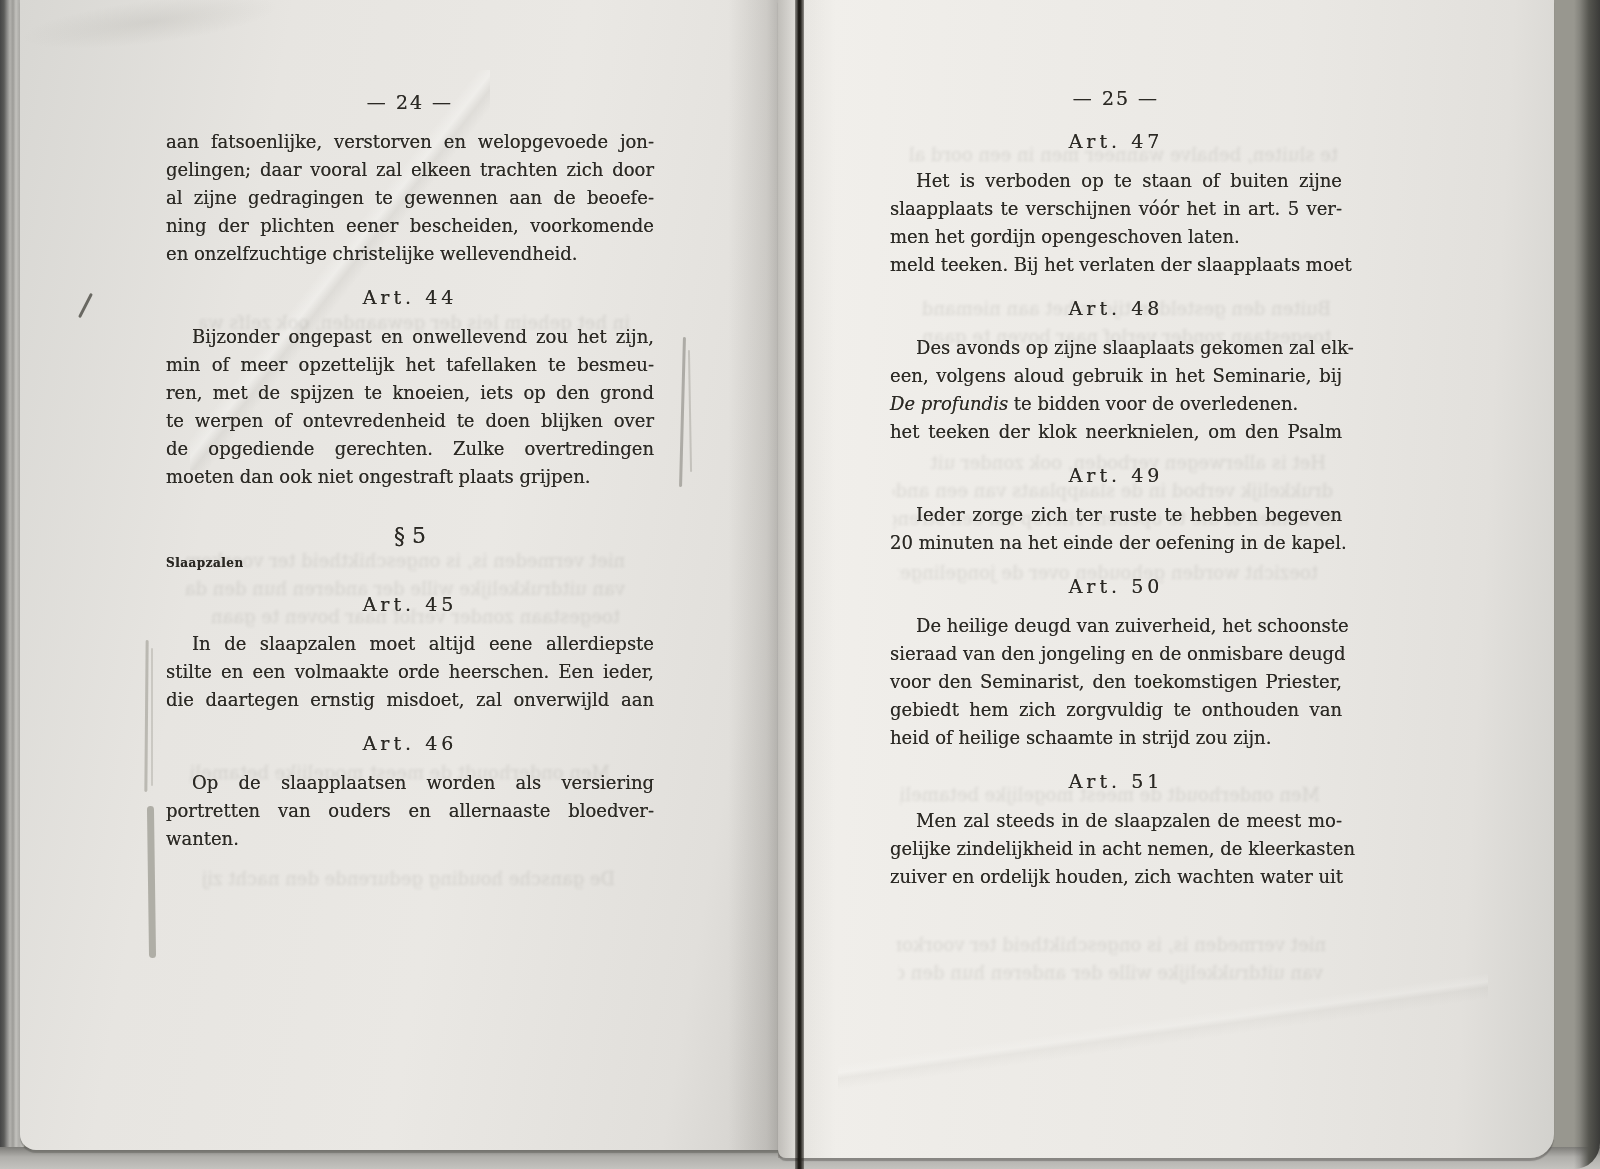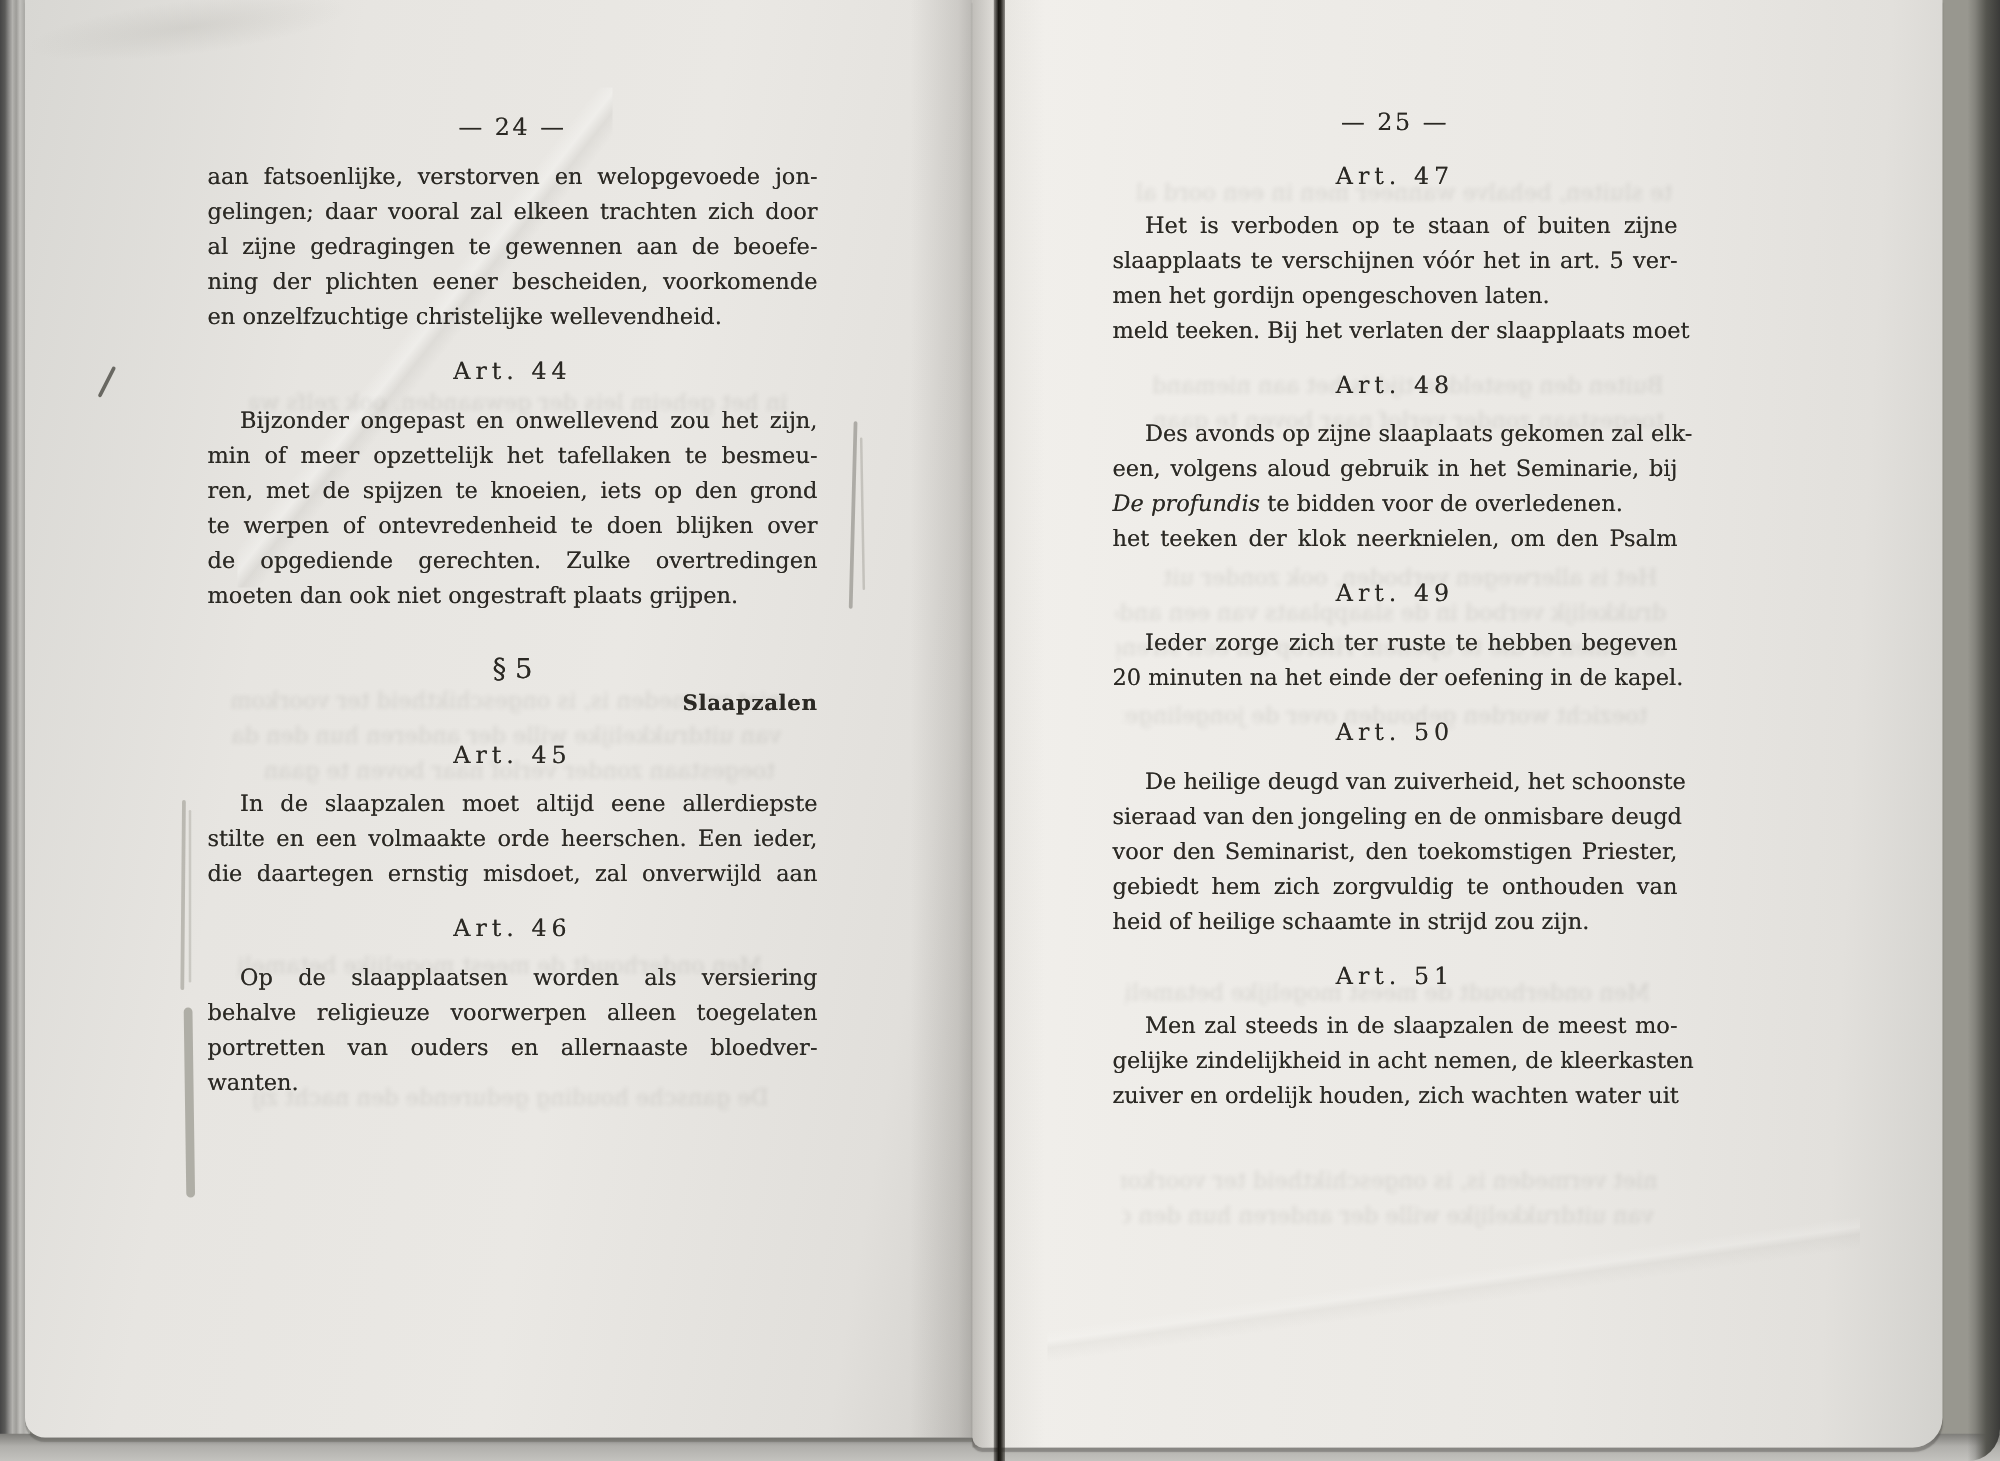--- a/index.html
+++ b/index.html
@@ -59,21 +59,21 @@
     background:linear-gradient(172deg,transparent 46%,rgba(250,250,248,.5) 49%,rgba(130,128,122,.15) 51%,transparent 55%);
   }
   
   .column{position:absolute;z-index:2;color:#2b2924;font-size:18px;line-height:28px;
           text-shadow:0 0 .5px rgba(43,41,36,.7);}
   #left-col{left:146px;top:88px;width:488px;}
   #right-col{left:112px;top:84px;width:452px;}
   .page-num{text-align:center;font-size:19px;letter-spacing:2px;margin-bottom:12px;height:28px;}
   .art-heading{text-align:center;font-size:19px;letter-spacing:4px;height:28px;line-height:28px;margin:15px 0 12px;}
   .section-mark{text-align:center;font-size:22px;height:30px;line-height:30px;margin-top:30px;}
-  .subheading{text-align:right;font-weight:bold;font-size:17px;height:24px;line-height:24px;margin-bottom:8px;letter-spacing:.5px;}
+  .subheading{text-align:left;font-weight:bold;font-size:12px;height:24px;line-height:24px;margin-bottom:8px;letter-spacing:.5px;}
   .para{margin:0 0 2px 0;}
   .line{white-space:nowrap;text-align:justify;text-align-last:justify;height:28px;line-height:28px;}
   .line-end{text-align-last:left;}
   .para.indented .line:first-child{text-indent:26px;}
   .it{font-style:italic;}
   
   .ghost{
     position:absolute;z-index:1;transform:scaleX(-1);
     filter:blur(1.6px);color:#4a4840;opacity:.13;
     font-size:18px;line-height:26px;white-space:nowrap;overflow:hidden;
@@ -129,21 +129,20 @@
         <div class="subheading">Slaapzalen</div>
         <div class="art-heading">Art. 45</div>
         <div class="para indented">
           <div class="line">In de slaapzalen moet altijd eene allerdiepste</div>
           <div class="line">stilte en een volmaakte orde heerschen. Een ieder,</div>
           <div class="line">die daartegen ernstig misdoet, zal onverwijld aan</div>
         </div>
         <div class="art-heading">Art. 46</div>
         <div class="para indented">
           <div class="line">Op de slaapplaatsen worden als versiering</div>
-          <div class="line">behalve religieuze voorwerpen alleen toegelaten</div>
           <div class="line">portretten van ouders en allernaaste bloedver-</div>
           <div class="line line-end">wanten.</div>
         </div>
       </div>
   </div>
 
   <div id="gutter"></div>
 
   <div id="right-page" class="page">
     <div class="crease" id="crease-rb"></div>

